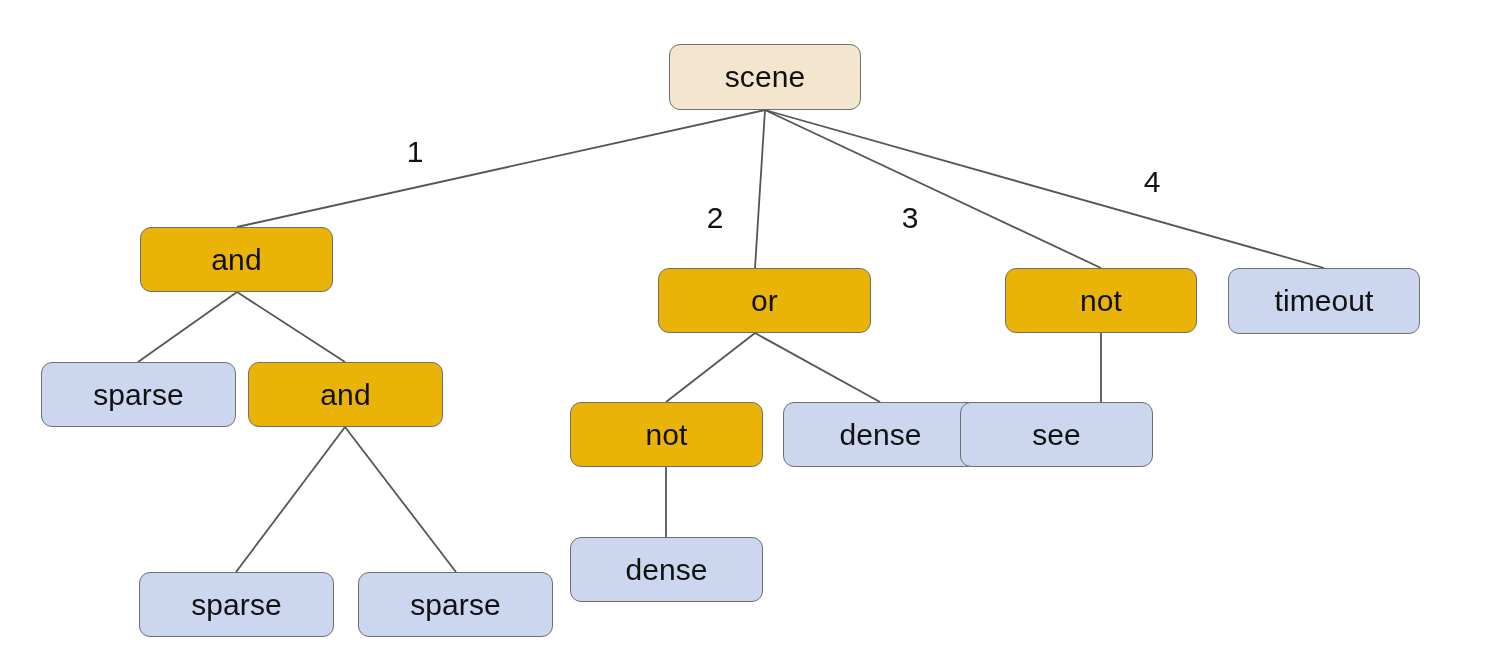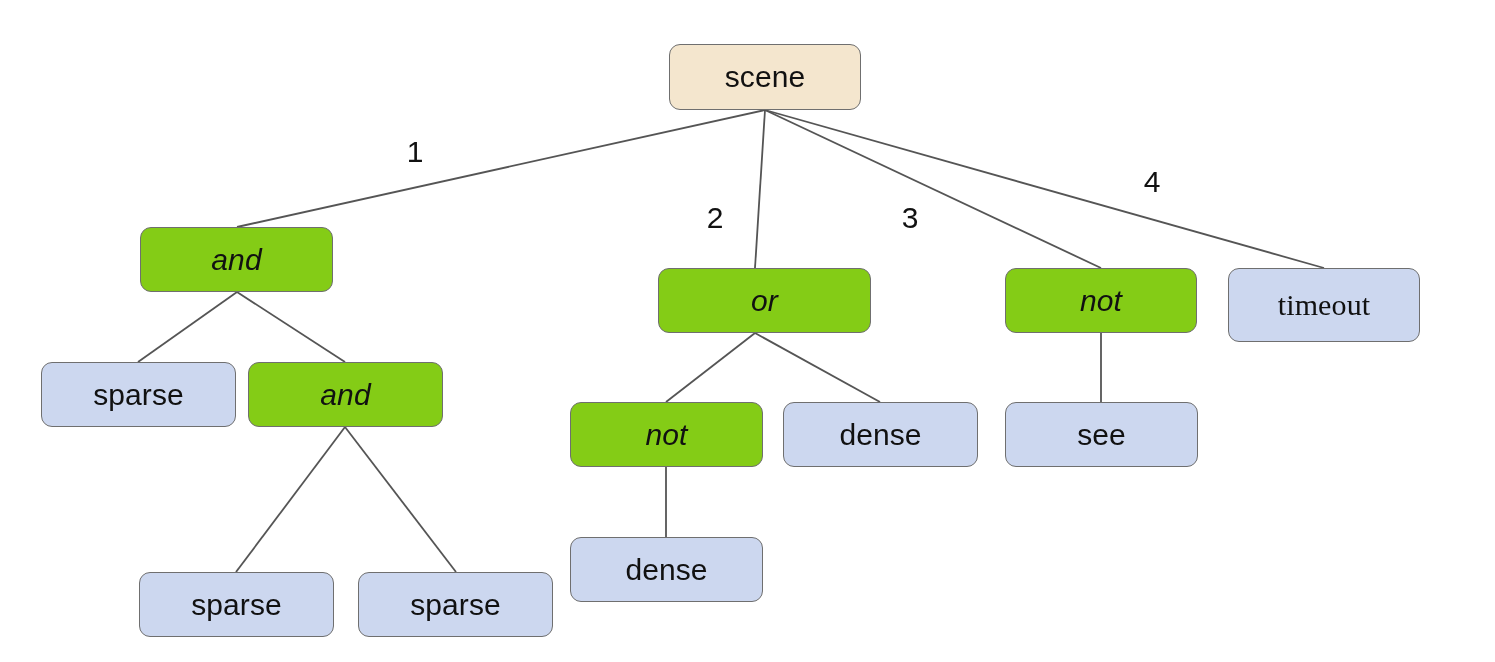--- a/index.html
+++ b/index.html
@@ -34,22 +34,21 @@
     align-items: center;
     justify-content: center;
     color: #111111;
     font-size: 30px;
     line-height: 1;
     letter-spacing: 0.1px;
     white-space: nowrap;
     text-align: right;
   }
   .node.op {
-    background: #84cc16;
-    font-style: italic;
+    background: #eab308;
   }
   .node.leaf {
     background: #ccd7ef;
   }
   .node.root {
     background: #f4e6ce;
   }
   .edge-label {
     position: absolute;
     font-size: 30px;
@@ -75,26 +74,26 @@
       <line x1="755" y1="333" x2="666" y2="402" stroke="#555555" stroke-width="1.8"></line>
       <line x1="755" y1="333" x2="880" y2="402" stroke="#555555" stroke-width="1.8"></line>
       <line x1="666" y1="467" x2="666" y2="537" stroke="#555555" stroke-width="1.8"></line>
       <line x1="1101" y1="333" x2="1101" y2="402" stroke="#555555" stroke-width="1.8"></line>
     </svg>
   <div id="nodes-layer">
       <div class="node root" style="left: 669px; top: 44px; width: 192px; height: 66px;">scene</div>
       <div class="node op" style="left: 140px; top: 227px; width: 193px; height: 65px;">and</div>
       <div class="node op" style="left: 658px; top: 268px; width: 213px; height: 65px;">or</div>
       <div class="node op" style="left: 1005px; top: 268px; width: 192px; height: 65px;">not</div>
-      <div class="node leaf" style="left: 1228px; top: 268px; width: 192px; height: 74px; font-family: Liberation Serif, serif;">timeout</div>
+      <div class="node leaf" style="left: 1228px; top: 268px; width: 192px; height: 66px;">timeout</div>
       <div class="node leaf" style="left: 41px; top: 362px; width: 195px; height: 65px;">sparse</div>
       <div class="node op" style="left: 248px; top: 362px; width: 195px; height: 65px;">and</div>
       <div class="node op" style="left: 570px; top: 402px; width: 193px; height: 65px;">not</div>
       <div class="node leaf" style="left: 783px; top: 402px; width: 195px; height: 65px;">dense</div>
-      <div class="node leaf" style="left: 1005px; top: 402px; width: 193px; height: 65px;">see</div>
+      <div class="node leaf" style="left: 960px; top: 402px; width: 193px; height: 65px;">see</div>
       <div class="node leaf" style="left: 570px; top: 537px; width: 193px; height: 65px;">dense</div>
       <div class="node leaf" style="left: 139px; top: 572px; width: 195px; height: 65px;">sparse</div>
       <div class="node leaf" style="left: 358px; top: 572px; width: 195px; height: 65px;">sparse</div>
     </div>
   <div id="labels-layer">
       <div class="edge-label" style="left: 415px; top: 152px;">1</div>
       <div class="edge-label" style="left: 715px; top: 218px;">2</div>
       <div class="edge-label" style="left: 910px; top: 218px;">3</div>
       <div class="edge-label" style="left: 1152px; top: 182px;">4</div>
     </div>

